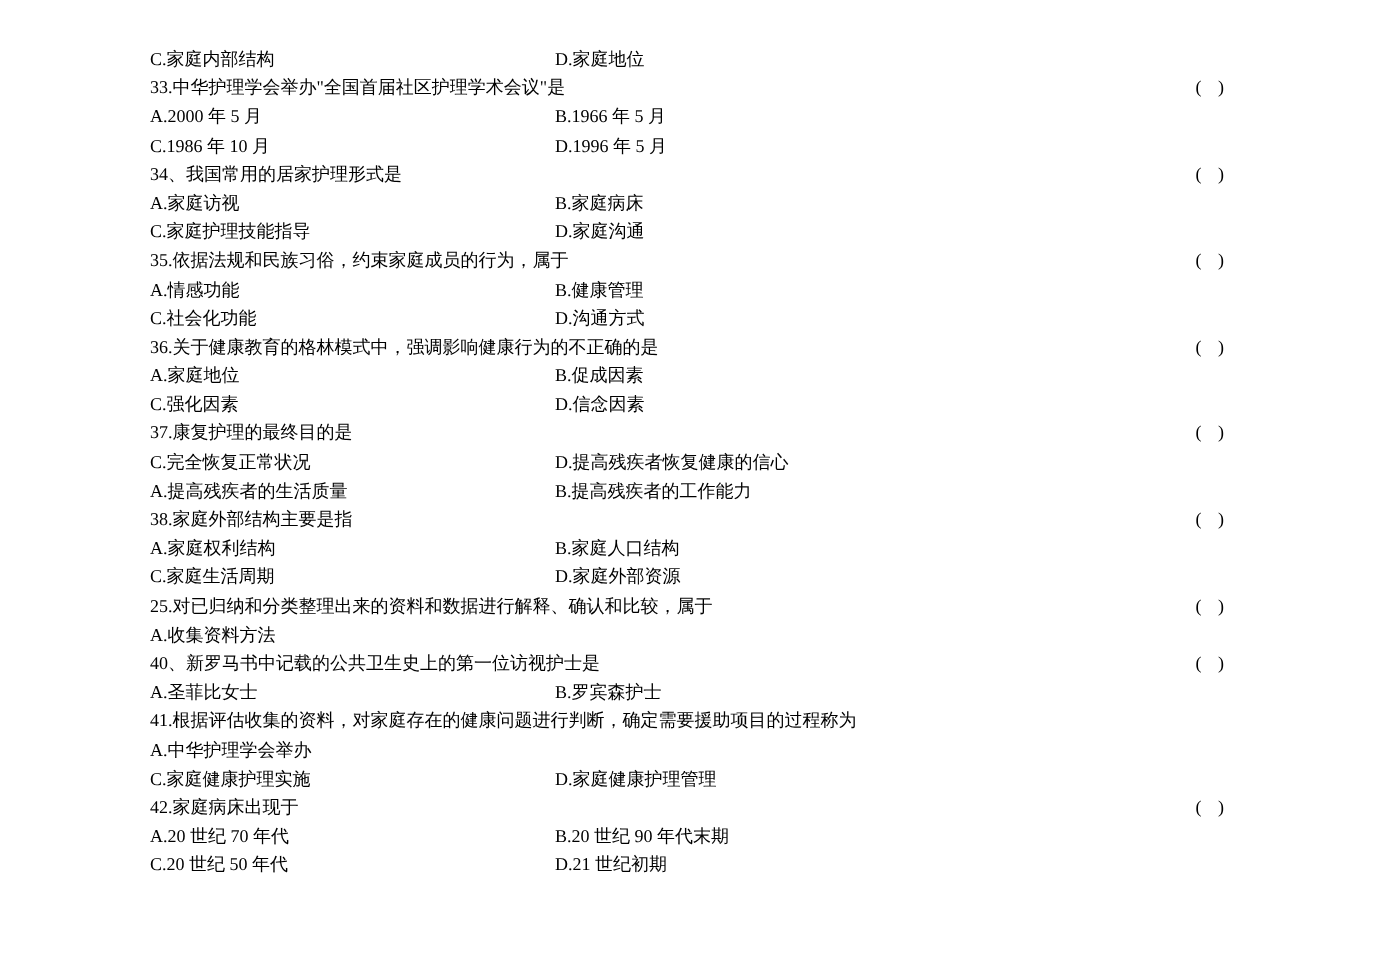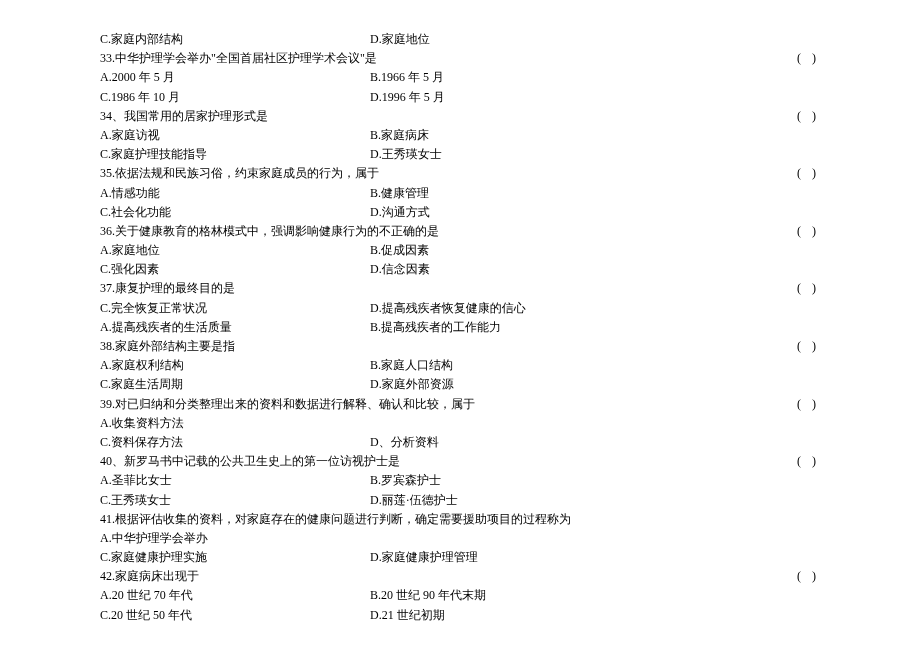--- a/index.html
+++ b/index.html
@@ -58,21 +58,21 @@
     <div class="row question-line">
       <div class="">34、我国常用的居家护理形式是</div>
       <span class="blank">(    )</span>
     </div>
     <div class="row question-line">
       <div class="col-left">A.家庭访视</div>
       <div class="col-right">B.家庭病床</div>
     </div>
     <div class="row question-line">
       <div class="col-left">C.家庭护理技能指导</div>
-      <div class="col-right">D.王秀瑛女士</div>
+      <div class="col-right">D.家庭沟通</div>
     </div>
     <div class="row question-line">
       <div class="">35.依据法规和民族习俗，约束家庭成员的行为，属于</div>
       <span class="blank">(    )</span>
     </div>
     <div class="row question-line">
       <div class="col-left">A.情感功能</div>
       <div class="col-right">B.健康管理</div>
     </div>
     <div class="row question-line">
@@ -109,41 +109,33 @@
     </div>
     <div class="row question-line">
       <div class="col-left">A.家庭权利结构</div>
       <div class="col-right">B.家庭人口结构</div>
     </div>
     <div class="row question-line">
       <div class="col-left">C.家庭生活周期</div>
       <div class="col-right">D.家庭外部资源</div>
     </div>
     <div class="row question-line">
-      <div class="">39.对已归纳和分类整理出来的资料和数据进行解释、确认和比较，属于</div>
+      <div class="">25.对已归纳和分类整理出来的资料和数据进行解释、确认和比较，属于</div>
       <span class="blank">(    )</span>
     </div>
     <div class="row question-line">
       <div class="col-left">A.收集资料方法</div>
-    </div>
-    <div class="row question-line">
-      <div class="col-left">C.资料保存方法</div>
-      <div class="col-right">D、分析资料</div>
     </div>
     <div class="row question-line">
       <div class="">40、新罗马书中记载的公共卫生史上的第一位访视护士是</div>
       <span class="blank">(    )</span>
     </div>
     <div class="row question-line">
       <div class="col-left">A.圣菲比女士</div>
       <div class="col-right">B.罗宾森护士</div>
-    </div>
-    <div class="row question-line">
-      <div class="col-left">C.王秀瑛女士</div>
-      <div class="col-right">D.丽莲·伍德护士</div>
     </div>
     <div class="row question-line">
       <div class="">41.根据评估收集的资料，对家庭存在的健康问题进行判断，确定需要援助项目的过程称为</div>
     </div>
     <div class="row question-line">
       <div class="col-left">A.中华护理学会举办</div>
     </div>
     <div class="row question-line">
       <div class="col-left">C.家庭健康护理实施</div>
       <div class="col-right">D.家庭健康护理管理</div>

